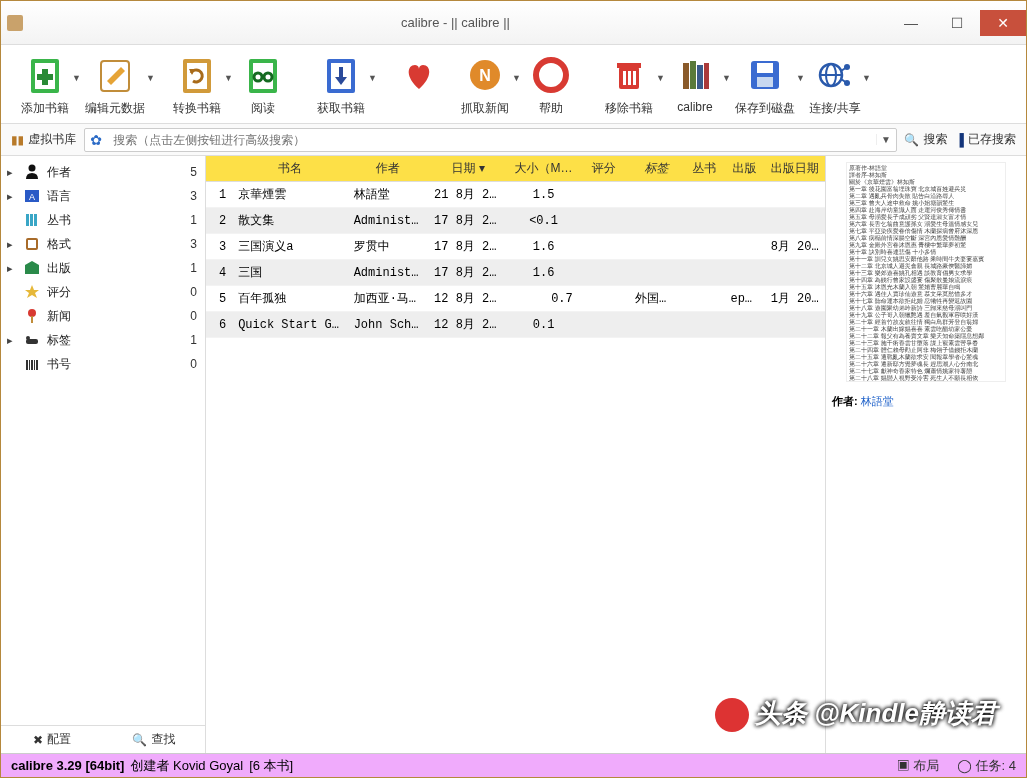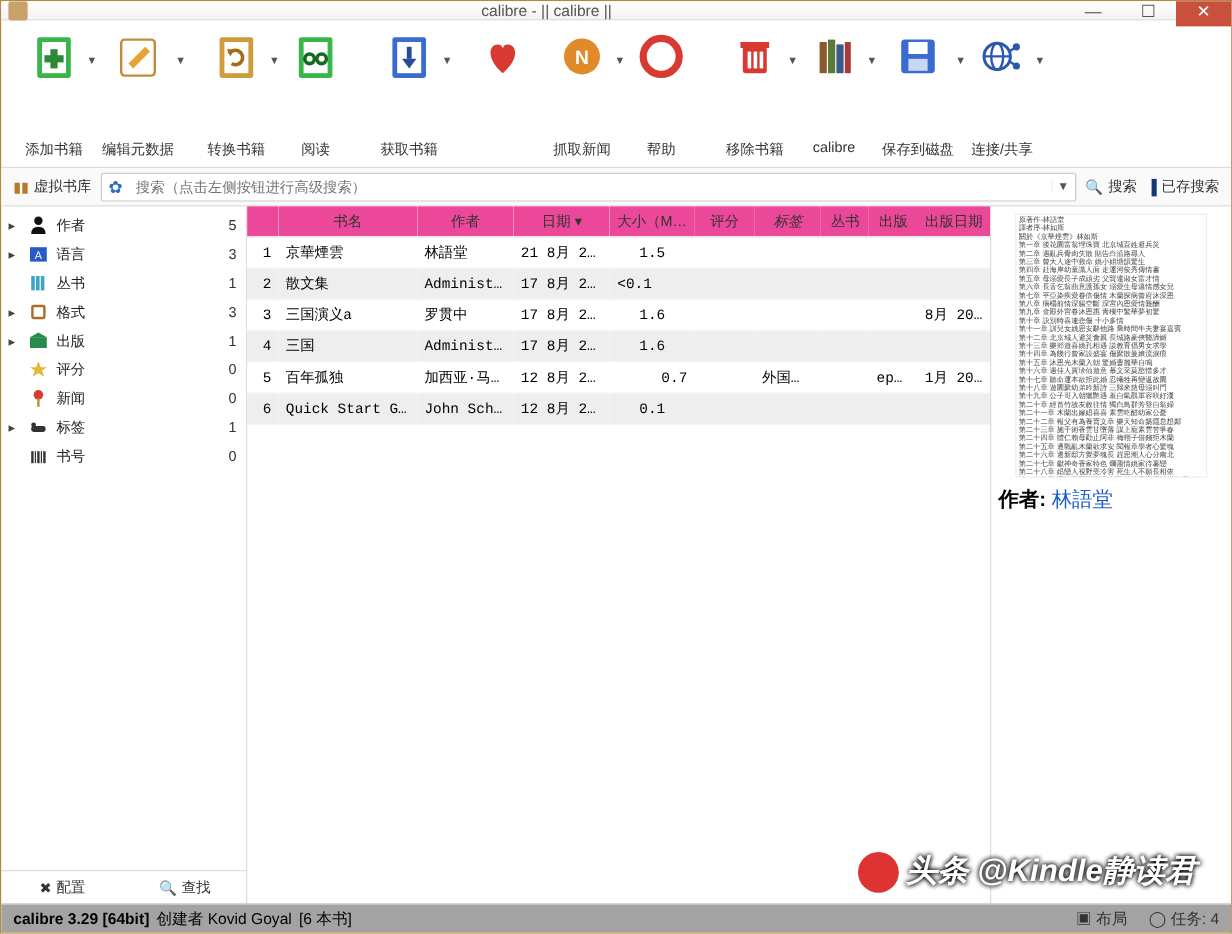--- a/index.html
+++ b/index.html
@@ -1,27 +1,27 @@
 <!DOCTYPE html>
 <html><head>
 <meta charset="utf-8">
 <style>
   * { margin: 0; padding: 0; box-sizing: border-box; }
   body { font-family: "Microsoft YaHei", Arial, sans-serif; font-size: 12px; background: #fff; width: 1027px; height: 778px; overflow: hidden; display: flex; flex-direction: column; border: 1px solid #b5883d; }
-  .titlebar { height: 16px; background: linear-gradient(#fff,#f3f3f3); display: flex; align-items: center; border-bottom: 1px solid #ddd; position: relative; }
+  .titlebar { height: 44px; background: linear-gradient(#fff,#f3f3f3); display: flex; align-items: center; border-bottom: 1px solid #ddd; position: relative; }
   .titlebar .icon { width: 16px; height: 16px; margin-left: 6px; background:#c9a26b; border-radius:2px;}
   .titlebar .title { flex:1; text-align:center; color:#555; font-size:13px; }
   .winbtns { display:flex; }
   .winbtn { width:46px; height:26px; display:flex; align-items:center; justify-content:center; color:#555; font-size:14px;}
   .winbtn.close { background:#c8503c; color:#fff; }
   .toolbar { display:flex; align-items:flex-start; padding:6px 12px 4px; gap:2px; border-bottom:1px solid #ddd; }
   .tbtn { display:flex; flex-direction:column; align-items:center; padding:2px 6px; min-width:64px; position:relative;}
   .tbtn .arrow { position:absolute; right:-4px; top:22px; font-size:9px; color:#555; }
   .tbtn .ico { width:44px; height:44px; display:flex; align-items:center; justify-content:center; border-radius:3px; margin-bottom:3px;}
-  .tbtn .lbl { font-size:12px; color:#333; white-space:nowrap;margin-top:44px; }
+  .tbtn .lbl { font-size:12px; color:#333; white-space:nowrap; }
   .sep { width:10px; }
   .searchrow { display:flex; align-items:center; padding:4px 10px; gap:8px; border-bottom:1px solid #ddd; height:32px; background:#fafafa;}
   .virtlib { display:flex; align-items:center; gap:4px; color:#333; }
   .searchbox { flex:1; display:flex; align-items:center; border:1px solid #ccc; background:#fff; height:24px; border-radius:2px; }
   .searchbox .gear { width:22px; display:flex; align-items:center; justify-content:center; color:#2a6ac6; font-size:14px;}
   .searchbox input { flex:1; border:none; outline:none; font-size:12px; color:#8b5cf6; padding:0 6px;}
   .searchbox .dd { width:20px; text-align:center; color:#555; border-left:1px solid #eee; font-size:10px;}
   .searchbtn { display:flex; align-items:center; gap:4px; color:#333;}
   .savedsearch { display:flex; align-items:center; gap:4px; color:#333;}
   .mainrow { flex:1; display:flex; min-height:0; }
@@ -30,36 +30,36 @@
   .navitem { display:flex; align-items:center; height:24px; padding:0 8px 0 6px; gap:6px; color:#222;}
   .navitem .caret { width:10px; color:#444; font-size:11px;}
   .navitem .ic { width:18px; height:18px; display:flex; align-items:center; justify-content:center;}
   .navitem .txt { flex:1; }
   .navitem .cnt { color:#333; }
   .bottomtools { display:flex; border-top:1px solid #ddd; height:28px; align-items:center; }
   .bottomtools .btool { flex:1; display:flex; align-items:center; justify-content:center; gap:4px; color:#333;}
   .center { flex:1; display:flex; flex-direction:column; min-width:0; border-right:1px solid #ddd;}
   table { border-collapse:collapse; width:100%; table-layout:fixed;}
   th, td { font-size:12px; text-align:left; padding:4px 6px; white-space:nowrap; overflow:hidden; text-overflow:ellipsis;}
-  thead th { background:#ec4899; border-bottom:1px solid #ddd; font-weight:normal; color:#333; text-align:center;}
+  thead th { background:#fde047; border-bottom:1px solid #ddd; font-weight:normal; color:#333; text-align:center;}
   tbody tr:nth-child(even){ background:#eeeeee; }
   tbody tr:nth-child(odd){ background:#ffffff; }
   tbody td { border-bottom:1px solid #f3f3f3; font-family:"SimSun","Courier New",monospace;}
   .col-num{text-align:right;width:26px;}
   .right { width:200px; padding:6px; overflow:hidden; display:flex; flex-direction:column;}
   .cover { width:160px; height:220px; margin:0 auto 8px; border:1px solid #eee; font-size:6px; line-height:7px; color:#444; padding:2px; overflow:hidden; background:#fff;}
-  .meta { font-size:17px; line-height:22px;}
+  .meta { font-size:11px; line-height:22px;}
   .meta b{color:#000; font-weight:bold;}
   .meta a{color:#1a5ec8; text-decoration:none;}
-  .statusbar { height:24px; border-top:1px solid #ccc; display:flex; align-items:center; padding:0 10px; font-size:13px; background:#a3a3a3;}
+  .statusbar { height:24px; border-top:1px solid #ccc; display:flex; align-items:center; padding:0 10px; font-size:13px; background:#f0abfc;}
   .statusbar .s1{font-weight:bold;}
   .statusbar .s2{margin-left:6px;}
   .statusbar .spacer{flex:1;}
   .statusbar .sitem{margin-left:18px; color:#333;}
-  .watermark { position:absolute; right:30px; bottom:34px; font-size:26px; font-style:italic; color:#fff; text-shadow:0 0 4px #000,0 0 4px #000; pointer-events:none; font-weight:bold;}
+  .watermark { position:absolute; right:30px; bottom:46px; font-size:26px; font-style:italic; color:#fff; text-shadow:0 0 4px #000,0 0 4px #000; pointer-events:none; font-weight:bold;}
   .wmimg{display:inline-block;width:34px;height:34px;border-radius:50%;background:#d33;vertical-align:middle;margin-right:6px;}
   svg { display:block; }
 </style>
 </head>
 <body>
 
 <div class="titlebar">
   <div class="icon"></div>
   <div class="title">calibre - || calibre ||</div>
   <div class="winbtns">
@@ -390,21 +390,21 @@
             <td></td>
             <td></td>
             <td></td>
             <td></td>
           </tr>
           <tr>
             <td class="col-num">2</td>
             <td>散文集</td>
             <td>Administrator</td>
             <td>17 8月 2018</td>
-            <td style="text-align:left">&lt;0.1</td>
+            <td style="text-align:center">&lt;0.1</td>
             <td></td>
             <td></td>
             <td></td>
             <td></td>
             <td></td>
           </tr>
           <tr>
             <td class="col-num">3</td>
             <td>三国演义a</td>
             <td>罗贯中</td>

